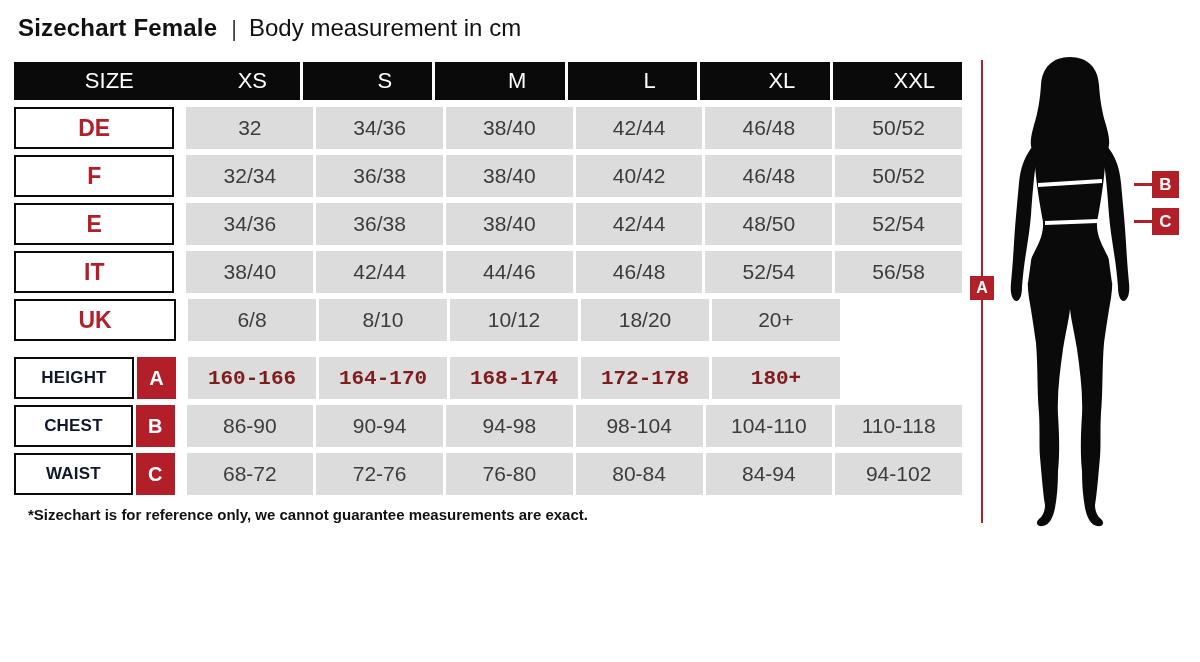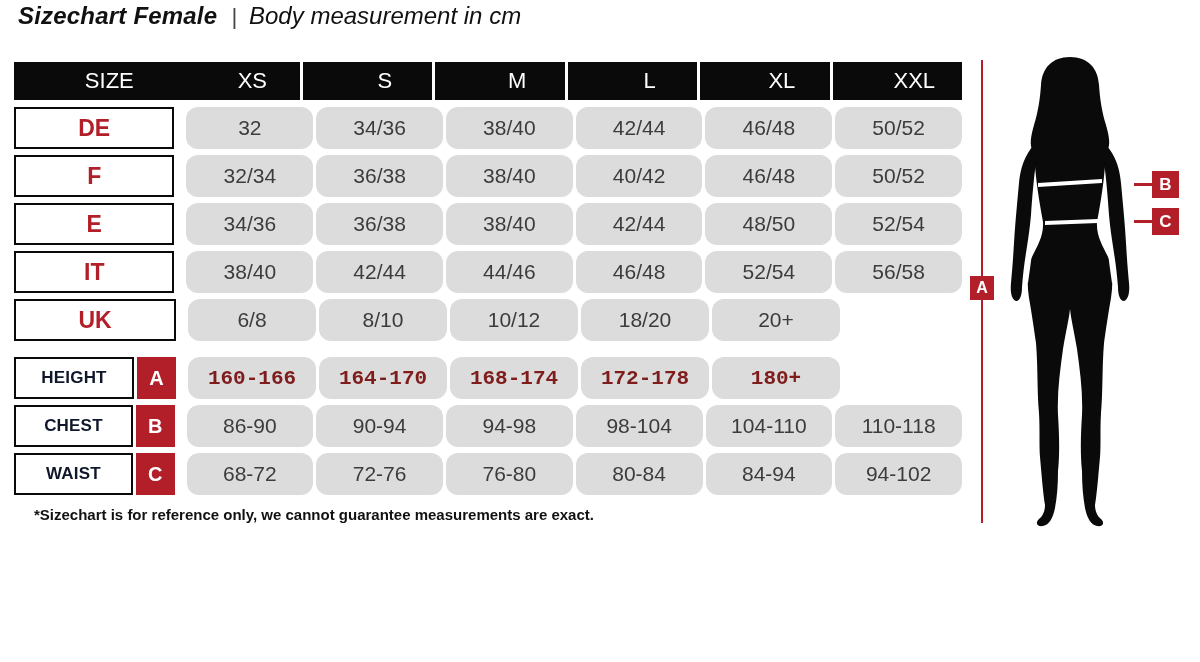--- a/index.html
+++ b/index.html
@@ -1,20 +1,20 @@
 <!DOCTYPE html>
 <html><head>
 <meta charset="utf-8">
 <style>
   html,body{margin:0;padding:0;background:#fff;}
   .page{position:relative;width:1200px;height:662px;background:#ffffff;
         font-family:"Liberation Sans",sans-serif;overflow:hidden;}
 
   
-  .title{position:absolute;left:18px;top:2px;font-size:24px;color:#111;white-space:nowrap;font-style:italic;}
+  .title{position:absolute;left:18px;top:14px;font-size:24px;color:#111;white-space:nowrap;}
   .t-main{font-weight:bold;letter-spacing:.2px;}
   .t-sep{margin:0 12px 0 14px;color:#444;font-size:22px;}
 
   
   .sizetable{position:absolute;left:14px;top:62px;width:948px;}
   .row{display:flex;height:42px;margin-top:6px;}
   .row.header{height:38px;margin-top:0;}
   .row.first-data{margin-top:7px;}
   .row.section-gap{margin-top:16px;}
 
@@ -25,25 +25,25 @@
   .w-cell.first{margin-left:0;}
 
   .labelbox{box-sizing:border-box;width:162px;border:2px solid #0a0a0a;background:#fff;
             color:#b21f28;font-weight:bold;font-size:23px;
             display:flex;align-items:center;justify-content:center;}
   .labelbox.small{width:120px;color:#0f172a;font-size:17px;letter-spacing:.2px;}
   .marker-cell{width:39px;margin-left:3px;background:#b21f28;color:#fff;font-weight:bold;
                font-size:20px;display:flex;align-items:center;justify-content:center;}
 
   .cell{box-sizing:border-box;width:128px;margin-left:3px;background:#dcdcdc;color:#3c3c3c;
-        font-size:21px;display:flex;align-items:center;justify-content:center;border-radius:12px;}
+        font-size:21px;display:flex;align-items:center;justify-content:center;}
   .cell.first{margin-left:12px;}
   .cell.bold{font-weight:bold;color:#7f1d1d;font-family:Liberation Mono, monospace;}
 
-  .footnote{position:absolute;left:34px;top:506px;font-size:15px;font-weight:bold;color:#111;}
+  .footnote{position:absolute;left:28px;top:506px;font-size:15px;font-weight:bold;color:#111;}
 
   
   .figure-svg{position:absolute;left:1000px;top:55px;}
   .a-line{position:absolute;left:981px;top:60px;width:2px;height:463px;background:#b21f28;}
   .abc{position:absolute;background:#b21f28;color:#fff;font-weight:bold;
        display:flex;align-items:center;justify-content:center;z-index:3;}
   .abc.a{left:970px;top:276px;width:24px;height:24px;font-size:16px;}
   .abc.b{left:1152px;top:171px;width:27px;height:27px;font-size:17px;}
   .abc.c{left:1152px;top:208px;width:27px;height:27px;font-size:17px;}
   .tick{position:absolute;background:#b21f28;height:3px;width:19px;}

